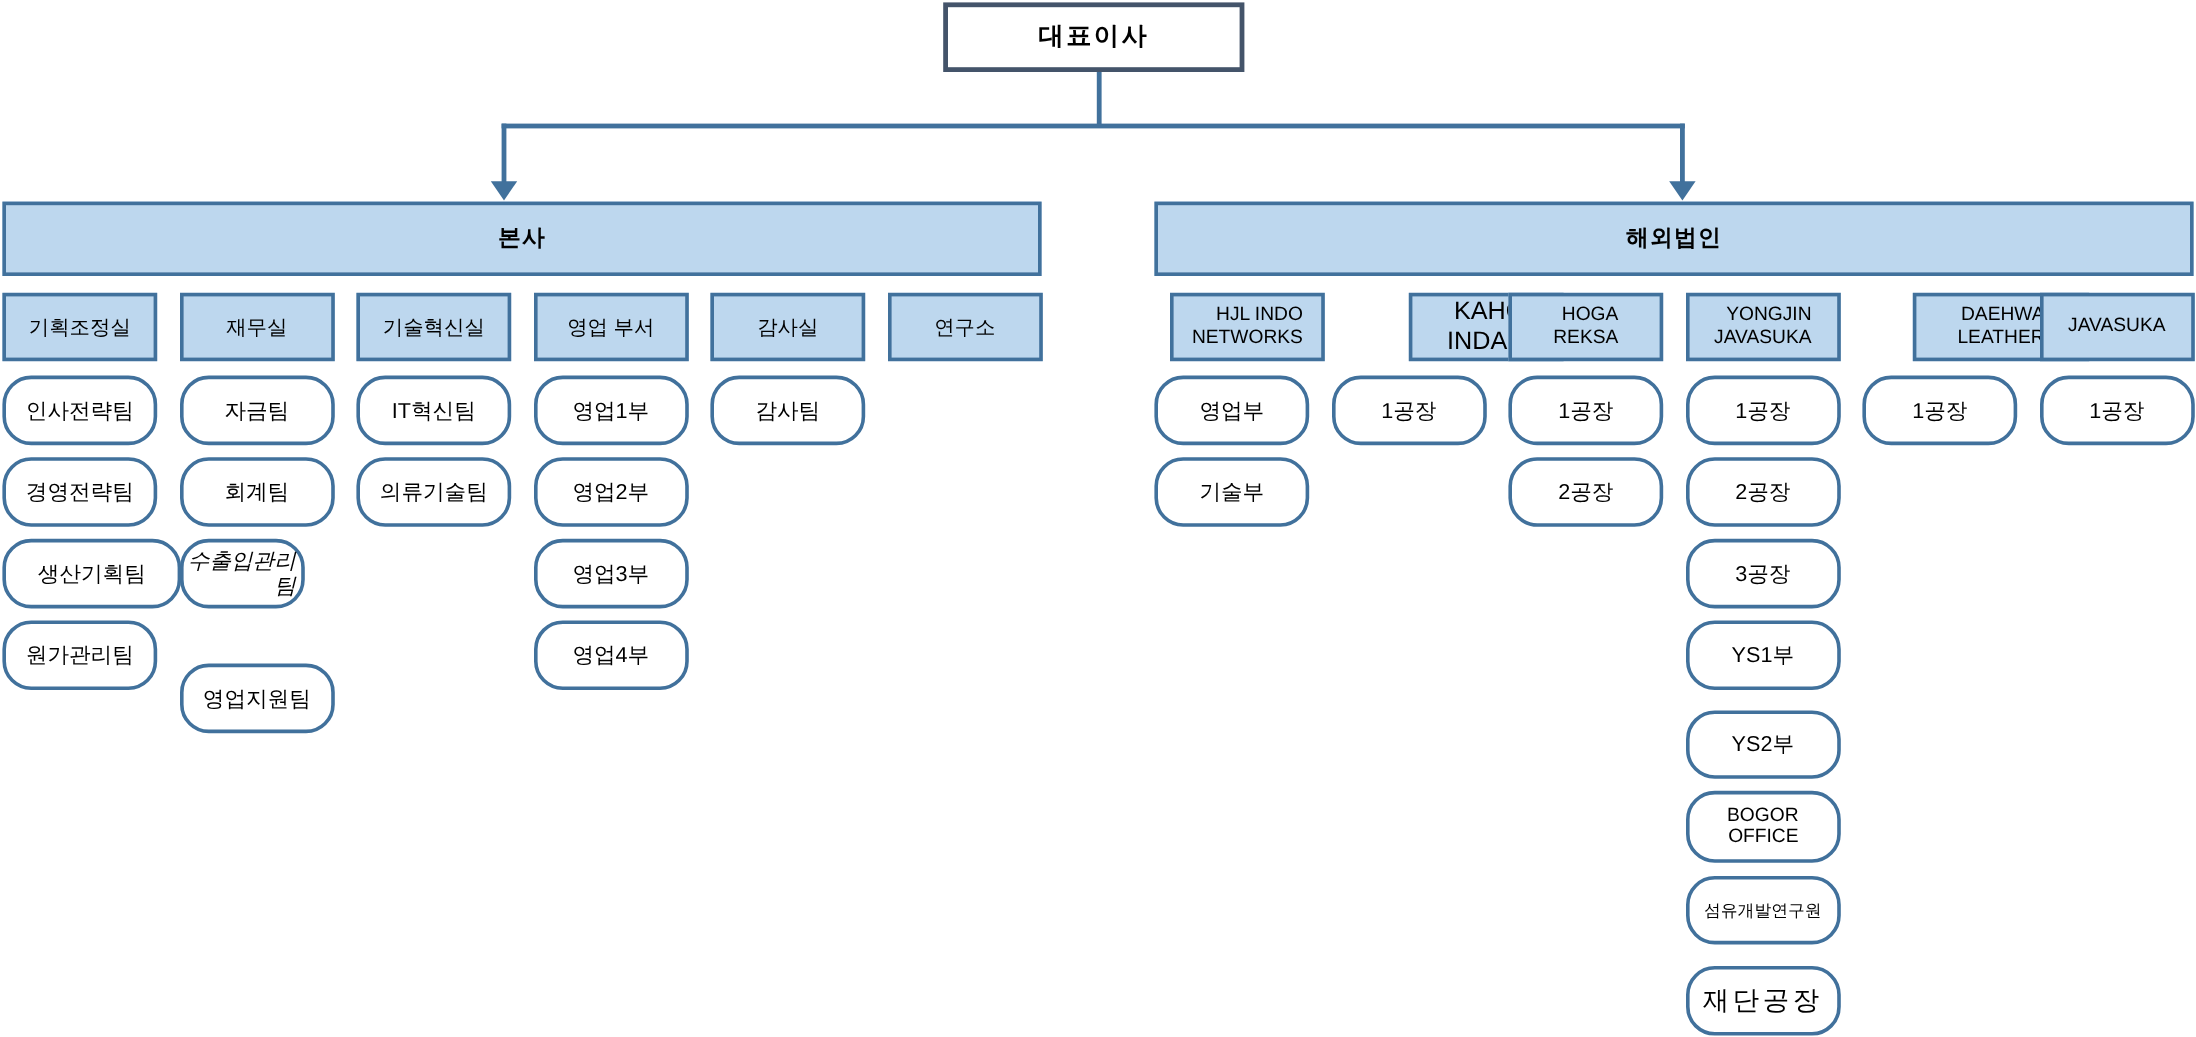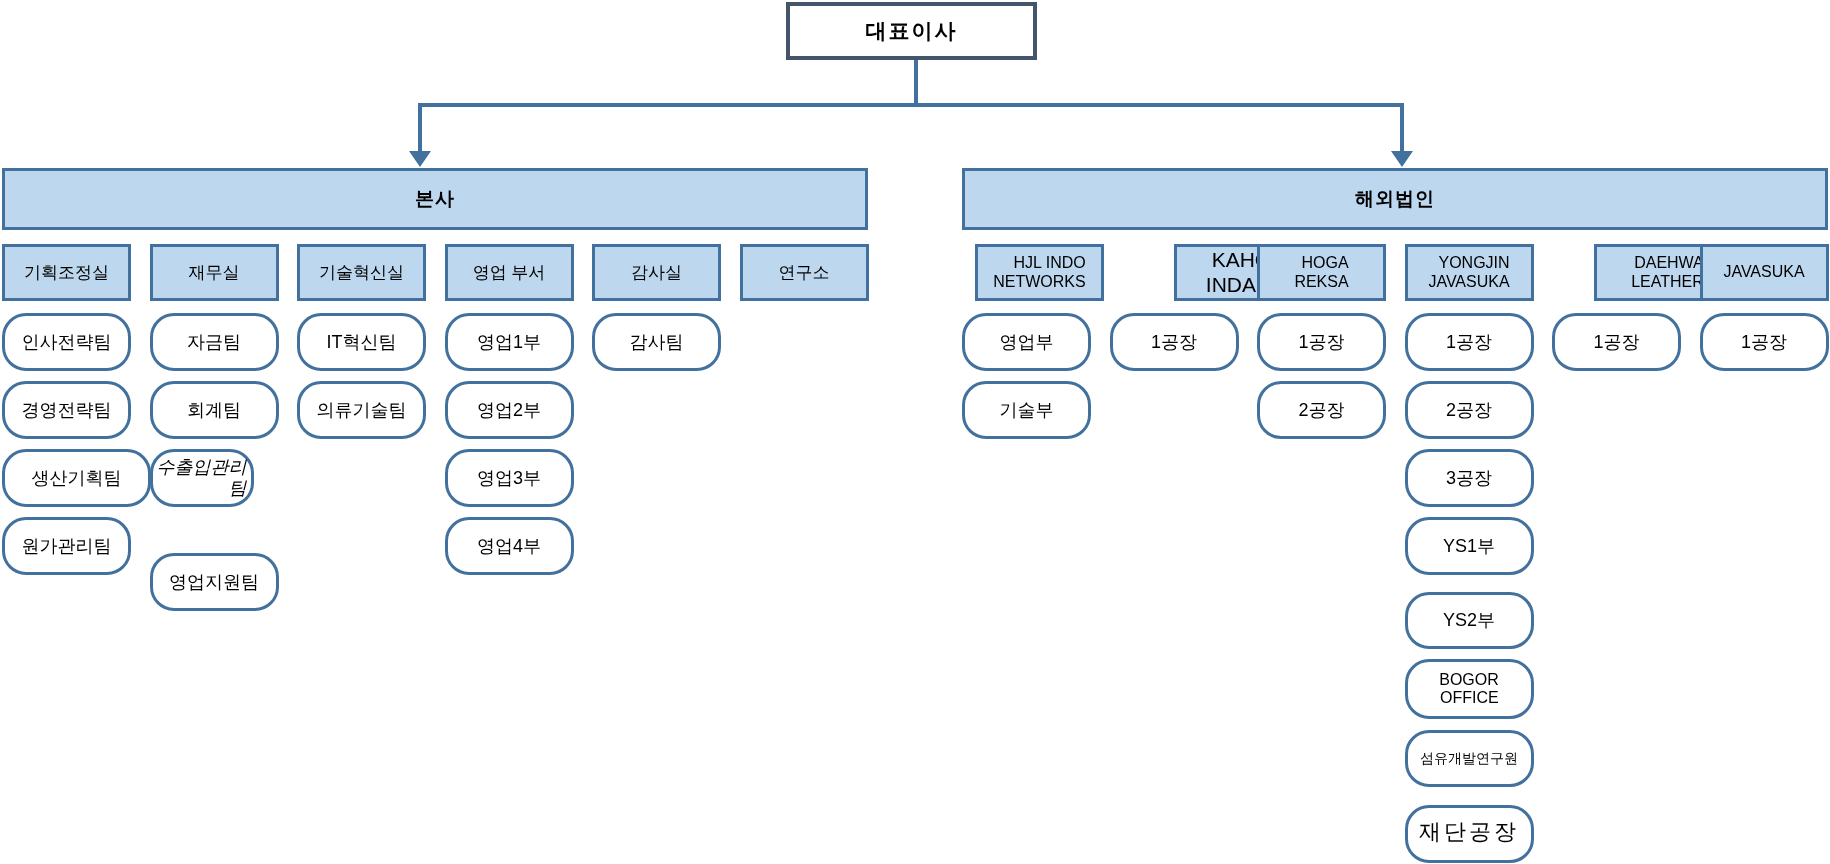--- a/index.html
+++ b/index.html
@@ -122,20 +122,20 @@
       <div class="box col-header en" style="left: 1404.5px; top: 244px; width: 129px; height: 57px; font-size: 16px;">YONGJIN
 JAVASUKA</div>
       <div class="box leaf" style="left: 1404.5px; top: 313px; width: 129px; height: 58px;">1공장</div>
       <div class="box leaf" style="left: 1404.5px; top: 381px; width: 129px; height: 58px;">2공장</div>
       <div class="box leaf" style="left: 1404.5px; top: 449px; width: 129px; height: 58px;">3공장</div>
       <div class="box leaf" style="left: 1404.5px; top: 517px; width: 129px; height: 58px;">YS1부</div>
       <div class="box leaf" style="left: 1404.5px; top: 592px; width: 129px; height: 57px;">YS2부</div>
       <div class="box leaf en" style="left: 1404.5px; top: 659px; width: 129px; height: 60px;">BOGOR
 OFFICE</div>
       <div class="box leaf small-text" style="left: 1404.5px; top: 730px; width: 129px; height: 57px;">섬유개발연구원</div>
-      <div class="box leaf large-text" style="left: 1404.5px; top: 805px; width: 129px; height: 58px; font-family: Liberation Mono, monospace;">재단공장</div>
+      <div class="box leaf large-text" style="left: 1404.5px; top: 805px; width: 129px; height: 58px;">재단공장</div>
       <div class="box col-header en" style="left: 1552px; top: 244px; width: 147px; height: 57px; font-size: 16px; margin-left: 42px;">DAEHWA
 LEATHER</div>
       <div class="box leaf" style="left: 1552px; top: 313px; width: 129px; height: 58px;">1공장</div>
       <div class="box col-header en" style="left: 1699.5px; top: 244px; width: 129px; height: 57px; font-size: 16px;">JAVASUKA</div>
       <div class="box leaf" style="left: 1699.5px; top: 313px; width: 129px; height: 58px;">1공장</div>
     </div>
 </div>
 
 </body></html>

